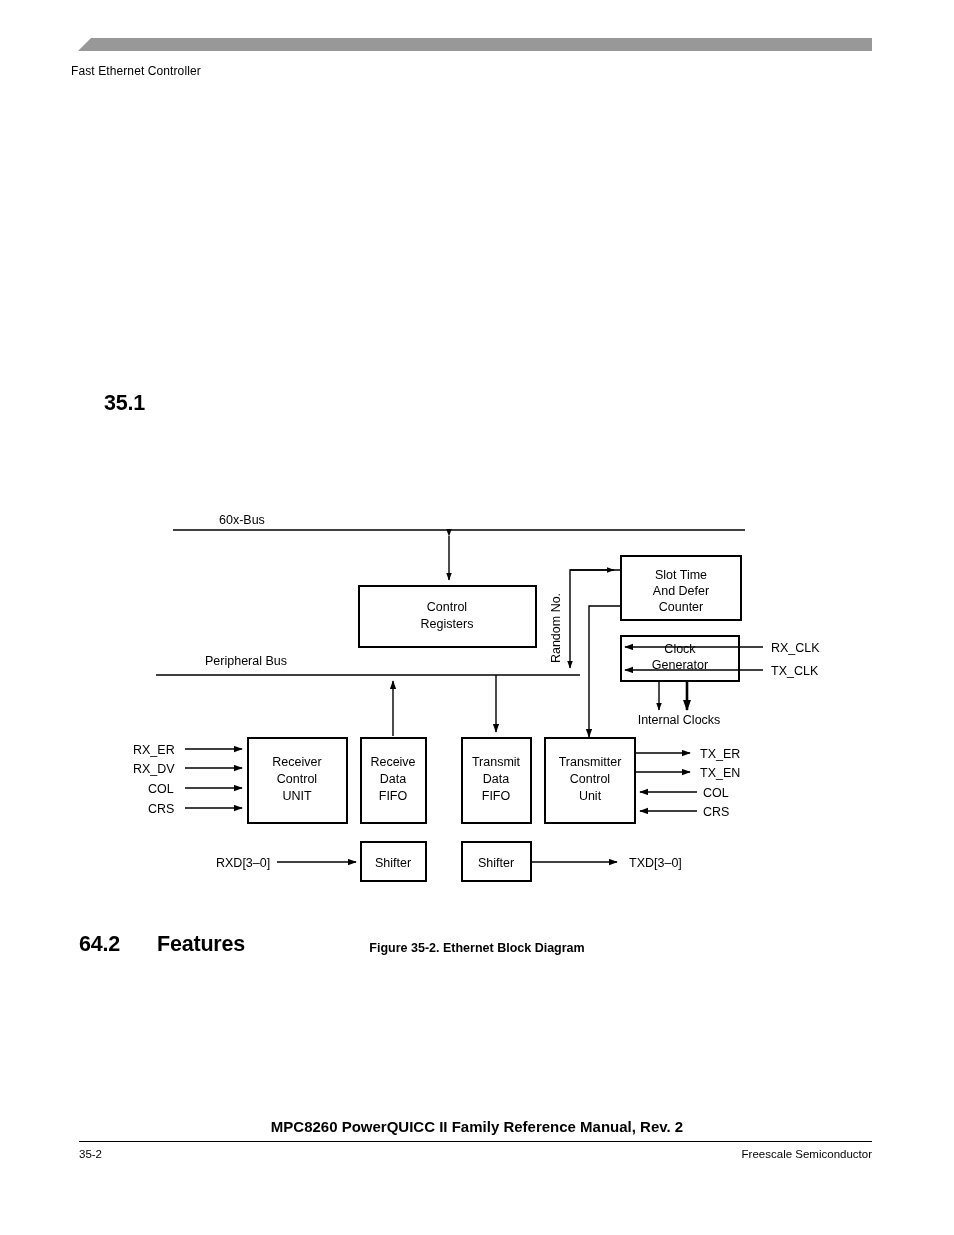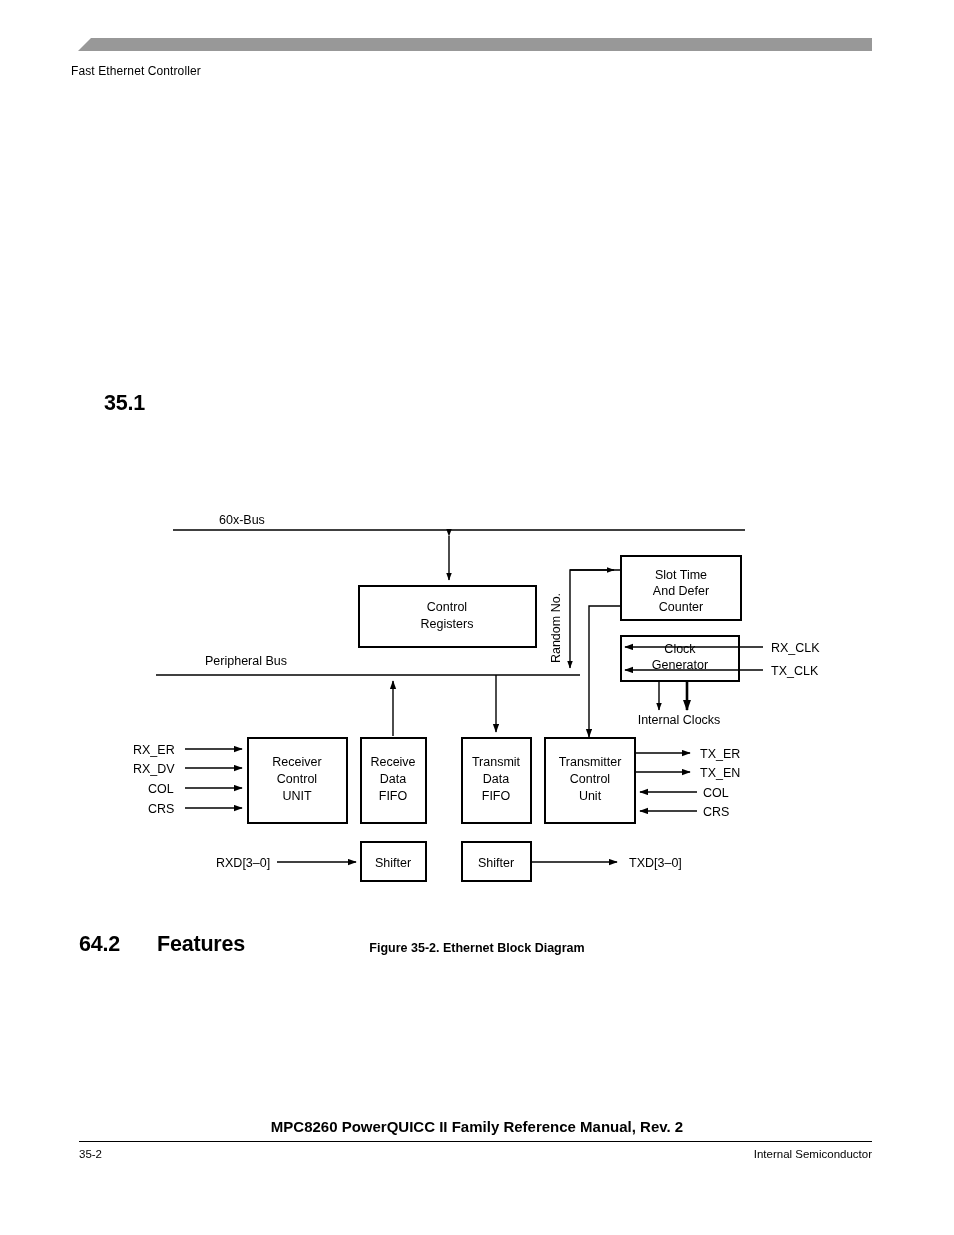--- a/index.html
+++ b/index.html
@@ -250,13 +250,13 @@
 <div class="figure-caption">Figure 35-2. Ethernet Block Diagram</div>
 
 <div class="section-heading" id="sec-352">
   <span class="num">64.2</span>
   <span>Features</span>
 </div>
 
 <div class="footer-title">MPC8260 PowerQUICC II Family Reference Manual, Rev. 2</div>
 <div class="footer-rule"></div>
 <div class="footer-left">35-2</div>
-<div class="footer-right">Internal Semiconductor</div>
+<div class="footer-right">Freescale Semiconductor</div>
 
 </body></html>

